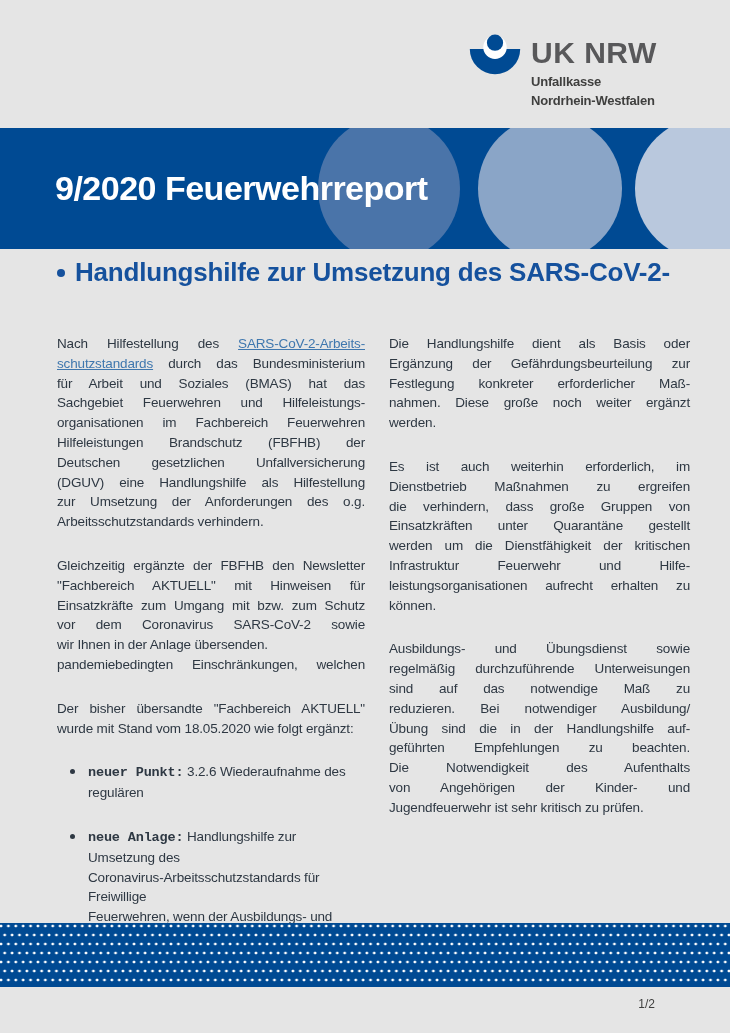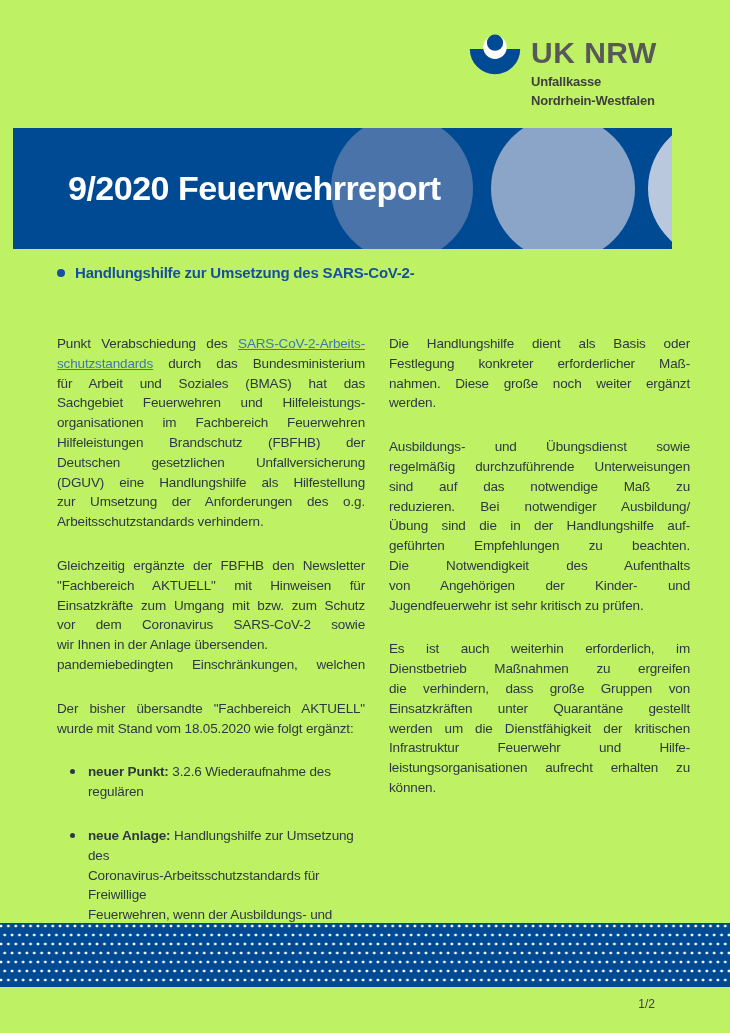--- a/index.html
+++ b/index.html
@@ -1,48 +1,48 @@
 <!DOCTYPE html>
 <html><head>
 <meta charset="utf-8">
 <style>
   html,body{margin:0;padding:0;background:#888;}
   .page{
-    position:relative;width:730px;height:1033px;background:#bef264;
+    position:relative;width:730px;height:1033px;background:#e5e5e5;
     font-family:"Liberation Sans",sans-serif;overflow:hidden;margin:0 auto;
   }
   
   .logo{position:absolute;left:468px;top:31px;display:flex;align-items:flex-start;}
   .logo svg{display:block;}
   .logo-textblock{margin-left:9px;margin-top:7px;}
   .logo-name{font-size:30px;font-weight:bold;color:#58585a;line-height:30px;letter-spacing:0.5px;}
   .logo-sub{margin-top:4px;font-size:13px;font-weight:bold;color:#3f3f3e;line-height:19px;letter-spacing:-0.2px;}
   
-  .banner{position:absolute;left:0;top:128px;width:659px;height:121px;background:#004a93;overflow:hidden;margin-left:13px;}
+  .banner{position:absolute;left:0;top:128px;width:730px;height:121px;background:#004a93;overflow:hidden;}
   .banner .circle{position:absolute;top:-12px;height:145px;border-radius:50%;}
   .banner .c1{left:318px;width:142px;background:#4a74a9;}
   .banner .c2{left:478px;width:144px;background:#8aa5c7;}
   .banner .c3{left:635px;width:150px;background:#b9c8dd;}
   .banner-title{
     position:absolute;left:55px;top:50%;transform:translateY(-52%);margin:0;
     color:#ffffff;font-size:34px;font-weight:bold;letter-spacing:-0.5px;white-space:nowrap;
   }
   
   .headline{position:absolute;left:55px;top:261px;display:flex;color:#15519d;}
   .headline-bullet{flex:none;width:8px;height:8px;border-radius:50%;background:#15519d;margin:8px 10px 0 2px;}
-  .headline-text{font-size:15px;font-weight:bold;line-height:23px;letter-spacing:-0.2px;}
+  .headline-text{font-size:26px;font-weight:bold;line-height:23px;letter-spacing:-0.2px;}
   
   .col{position:absolute;top:334px;font-size:13.5px;line-height:19.8px;color:#2e3843;letter-spacing:-0.15px;}
   .col-left{left:57px;width:308px;}
   .col-right{left:389px;width:301px;}
   .p{margin:0 0 24px 0;}
   .ln{text-align:left;}
   .ln.just{text-align:justify;text-align-last:justify;}
   a.doclink{color:#3f77ae;text-decoration:underline;cursor:pointer;}
-  strong{font-weight:bold;}
+  strong{font-weight:bold;font-family:Liberation Mono, monospace;}
   .bullet-item{display:flex;margin:0 0 24px 0;}
   .bullet-dot{flex:none;width:5px;height:5px;border-radius:50%;background:#2e3843;margin:7px 13px 0 13px;}
   .bullet-lines{flex:1;}
   
   .dotted-band{
     position:absolute;left:0;top:923px;width:730px;height:64px;
     background-color:#004a93;
     background-image:
       radial-gradient(circle, #ffffff 1.1px, rgba(255,255,255,0) 1.7px),
       radial-gradient(circle, #ffffff 1.1px, rgba(255,255,255,0) 1.7px);
@@ -81,21 +81,21 @@
 
   <div class="headline">
     <span class="headline-bullet"></span>
     <div class="headline-text">
       <div>Handlungshilfe zur Umsetzung des SARS-CoV-2-</div>
     </div>
   </div>
 
   <div class="col col-left">
       <div class="p">
-        <div class="ln just"><span>Punkt Verabschiedung des </span><a class="doclink" href="#">SARS-CoV-2-Arbeits-</a></div>
+        <div class="ln just"><span>Nach Hilfestellung des </span><a class="doclink" href="#">SARS-CoV-2-Arbeits-</a></div>
         <div class="ln just"><a class="doclink" href="#">schutzstandards</a><span> durch das Bundesministerium</span></div>
         <div class="ln just"><span>für Arbeit und Soziales (BMAS) hat das</span></div>
         <div class="ln just"><span>Sachgebiet Feuerwehren und Hilfeleistungs-</span></div>
         <div class="ln just"><span>organisationen im Fachbereich Feuerwehren</span></div>
         <div class="ln just"><span>Hilfeleistungen Brandschutz (FBFHB) der</span></div>
         <div class="ln just"><span>Deutschen gesetzlichen Unfallversicherung</span></div>
         <div class="ln just"><span>(DGUV) eine Handlungshilfe als Hilfestellung</span></div>
         <div class="ln just"><span>zur Umsetzung der Anforderungen des o.g.</span></div>
         <div class="ln"><span>Arbeitsschutzstandards verhindern.</span></div>
       </div>
@@ -123,43 +123,44 @@
           <div class="ln"><strong>neue Anlage:</strong><span> Handlungshilfe zur Umsetzung des</span></div>
           <div class="ln"><span>Coronavirus-Arbeitsschutzstandards für Freiwillige</span></div>
           <div class="ln"><span>Feuerwehren, wenn der Ausbildungs- und</span></div>
           <div class="ln"><span>Übungsdienst wieder aufgenommen werden soll</span></div>
         </div>
       </div>
     </div>
   <div class="col col-right">
       <div class="p">
         <div class="ln just"><span>Die Handlungshilfe dient als Basis oder</span></div>
+        <div class="ln just"><span>Ergänzung der Gefährdungsbeurteilung zur</span></div>
         <div class="ln just"><span>Festlegung konkreter erforderlicher Maß-</span></div>
         <div class="ln just"><span>nahmen. Diese große noch weiter ergänzt</span></div>
         <div class="ln"><span>werden.</span></div>
+      </div>
+      <div class="p">
+        <div class="ln just"><span>Es ist auch weiterhin erforderlich, im</span></div>
+        <div class="ln just"><span>Dienstbetrieb Maßnahmen zu ergreifen</span></div>
+        <div class="ln just"><span>die verhindern, dass große Gruppen von</span></div>
+        <div class="ln just"><span>Einsatzkräften unter Quarantäne gestellt</span></div>
+        <div class="ln just"><span>werden um die Dienstfähigkeit der kritischen</span></div>
+        <div class="ln just"><span>Infrastruktur Feuerwehr und Hilfe-</span></div>
+        <div class="ln just"><span>leistungsorganisationen aufrecht erhalten zu</span></div>
+        <div class="ln"><span>können.</span></div>
       </div>
       <div class="p">
         <div class="ln just"><span>Ausbildungs- und Übungsdienst sowie</span></div>
         <div class="ln just"><span>regelmäßig durchzuführende Unterweisungen</span></div>
         <div class="ln just"><span>sind auf das notwendige Maß zu</span></div>
         <div class="ln just"><span>reduzieren. Bei notwendiger Ausbildung/</span></div>
         <div class="ln just"><span>Übung sind die in der Handlungshilfe auf-</span></div>
         <div class="ln just"><span>geführten Empfehlungen zu beachten.</span></div>
         <div class="ln just"><span>Die Notwendigkeit des Aufenthalts</span></div>
         <div class="ln just"><span>von Angehörigen der Kinder- und</span></div>
         <div class="ln"><span>Jugendfeuerwehr ist sehr kritisch zu prüfen.</span></div>
       </div>
-      <div class="p">
-        <div class="ln just"><span>Es ist auch weiterhin erforderlich, im</span></div>
-        <div class="ln just"><span>Dienstbetrieb Maßnahmen zu ergreifen</span></div>
-        <div class="ln just"><span>die verhindern, dass große Gruppen von</span></div>
-        <div class="ln just"><span>Einsatzkräften unter Quarantäne gestellt</span></div>
-        <div class="ln just"><span>werden um die Dienstfähigkeit der kritischen</span></div>
-        <div class="ln just"><span>Infrastruktur Feuerwehr und Hilfe-</span></div>
-        <div class="ln just"><span>leistungsorganisationen aufrecht erhalten zu</span></div>
-        <div class="ln"><span>können.</span></div>
-      </div>
     </div>
 
   <div class="dotted-band"></div>
   <div class="page-number">1/2</div>
 
 </div>
 
 </body></html>

